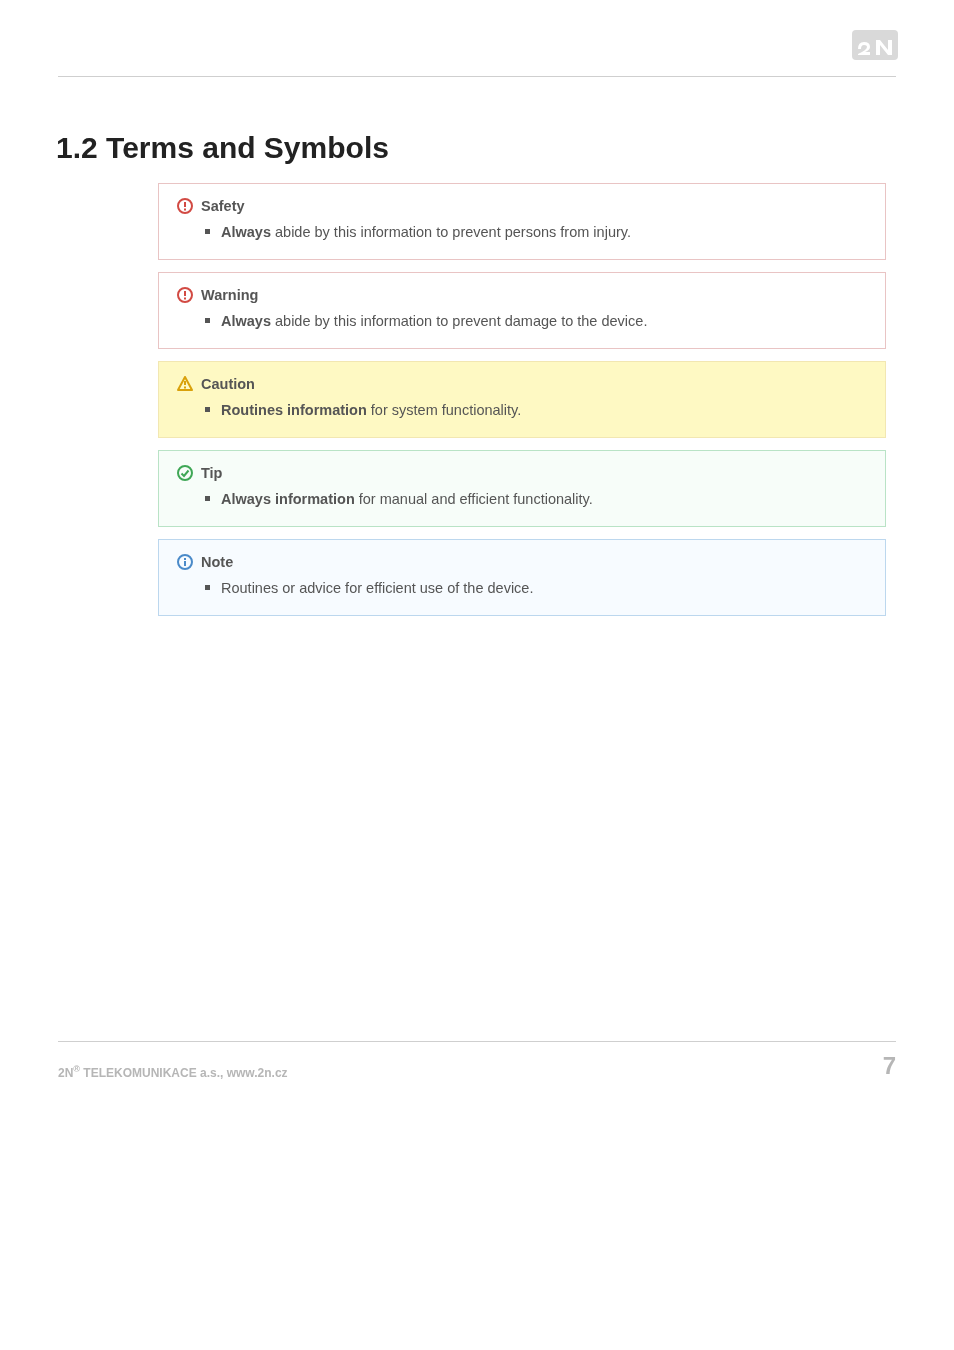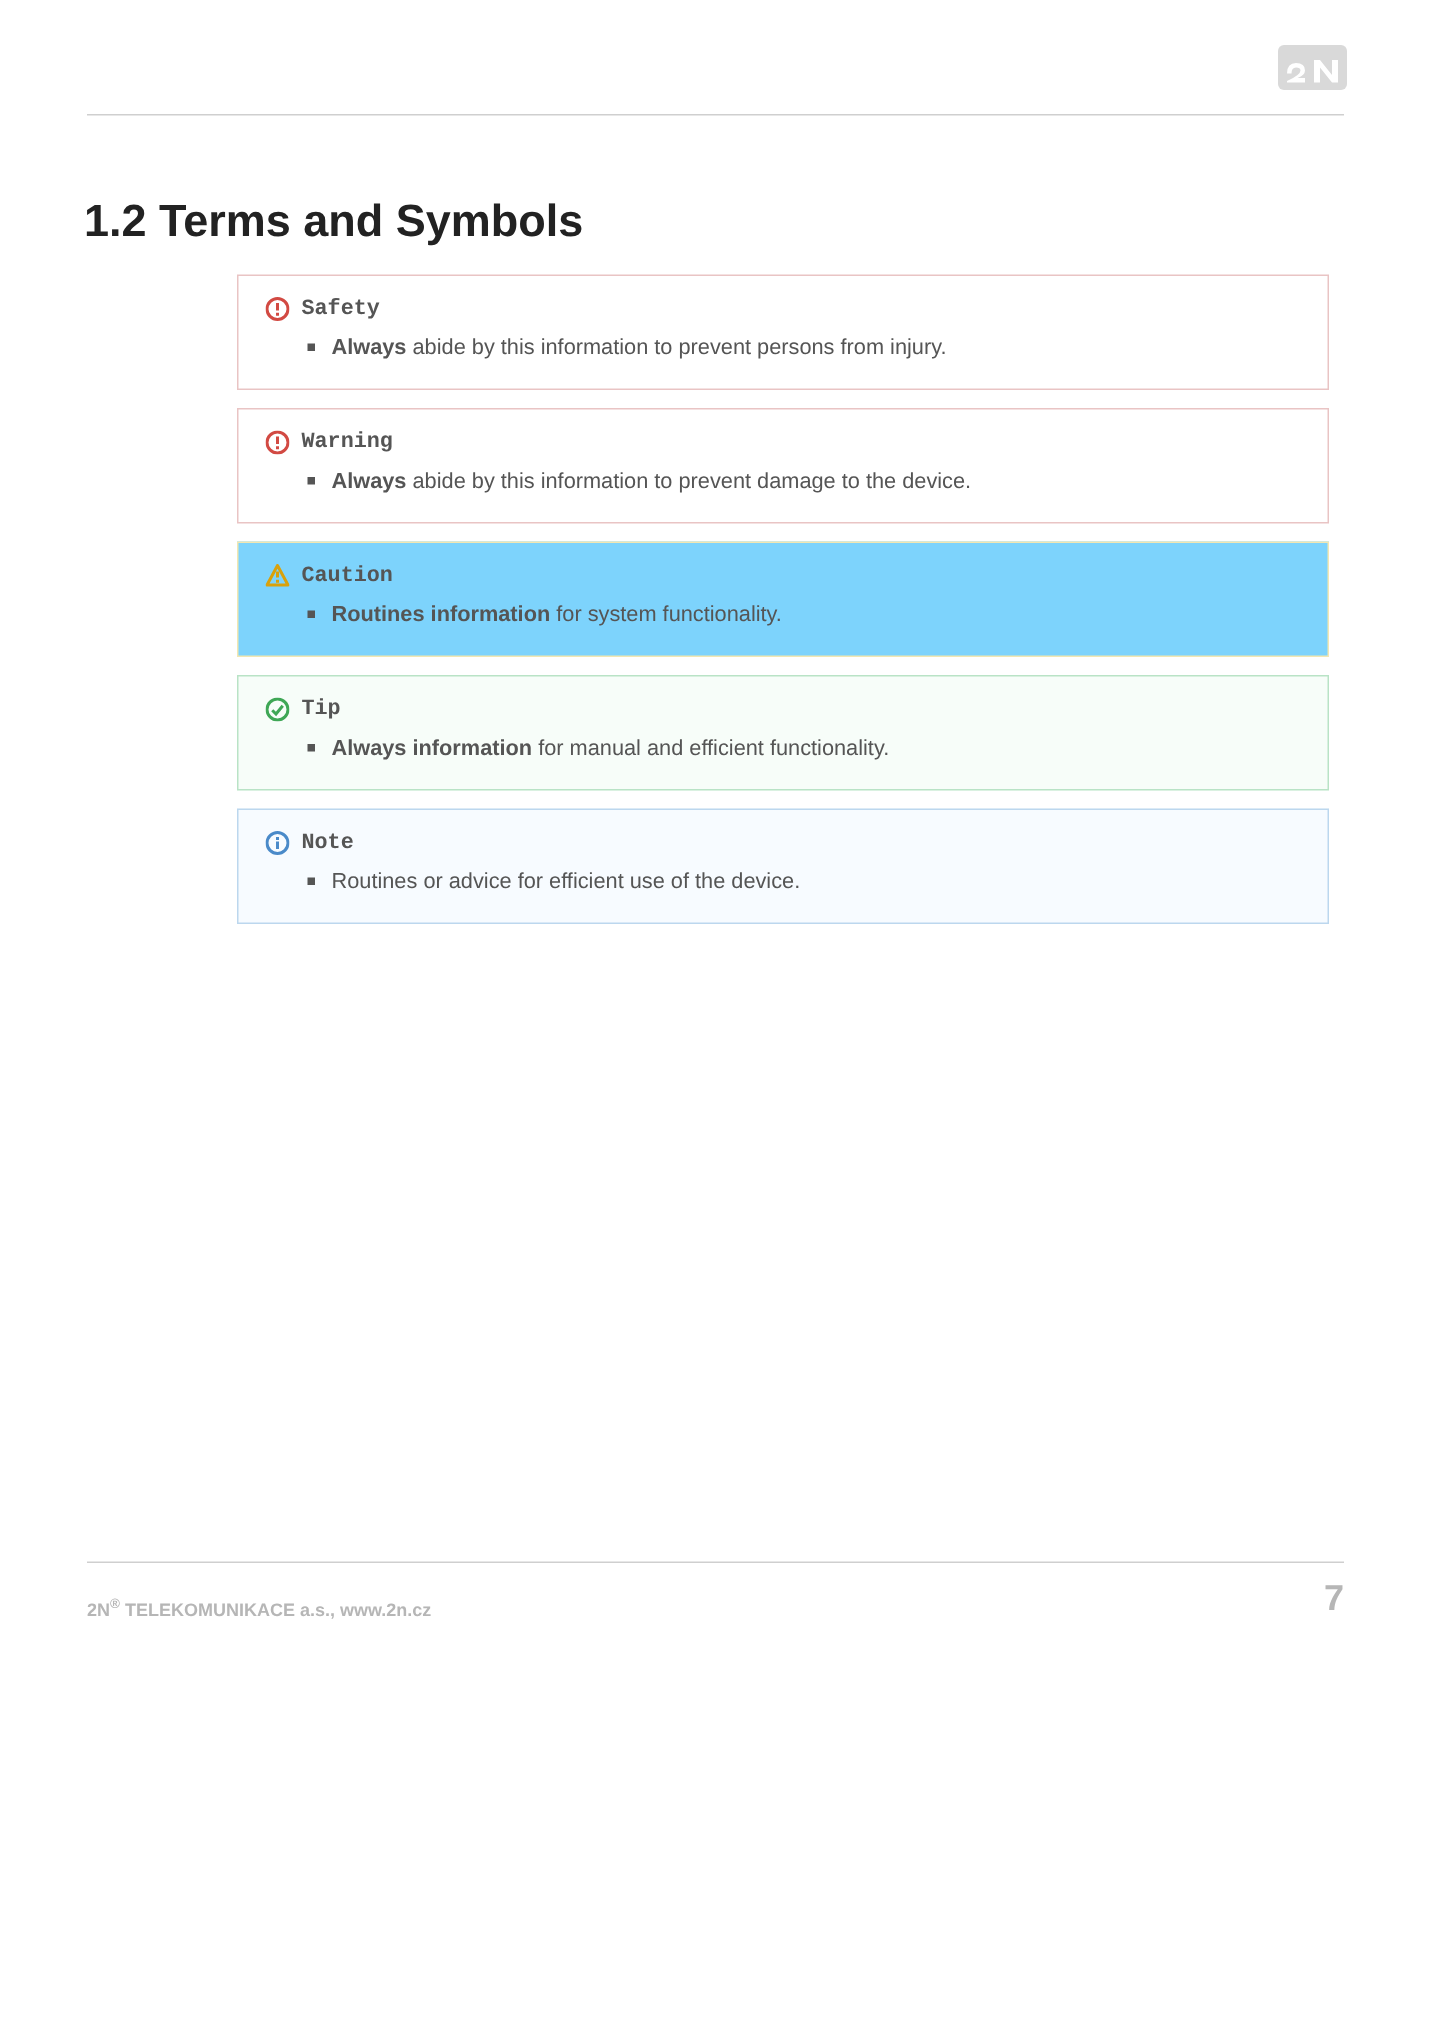--- a/index.html
+++ b/index.html
@@ -50,21 +50,20 @@
   .callout {
     border: 1px solid;
     padding: 14px 16px 16px 18px;
     margin-bottom: 12px;
     background: #ffffff;
   }
   .callout .title-row {
     display: flex;
     align-items: center;
     gap: 8px;
-    font-family: Liberation Mono, monospace;
   }
   .callout .title-row .icon {
     width: 16px;
     height: 16px;
     flex: 0 0 auto;
     display: inline-flex;
     align-items: center;
     justify-content: center;
   }
   .callout .title {
@@ -88,21 +87,21 @@
     position: absolute;
     left: -16px;
     top: 7px;
     width: 5px;
     height: 5px;
     background: #555555;
   }
   .b { font-weight: bold; }
 
   .callout.red    { border-color: #e9c4c4; background: #fff; }
-  .callout.yellow { border-color: #f2e7b2; background: #7dd3fc; }
+  .callout.yellow { border-color: #f2e7b2; background: #fef9c3; }
   .callout.green  { border-color: #b9e3c6; background: #f7fdf9; }
   .callout.blue   { border-color: #bcd7ee; background: #f7fbff; }
 
   .footer {
     position: absolute;
     left: 58px;
     right: 58px;
     bottom: 40px;
   }
   .footer .hr-bot {

